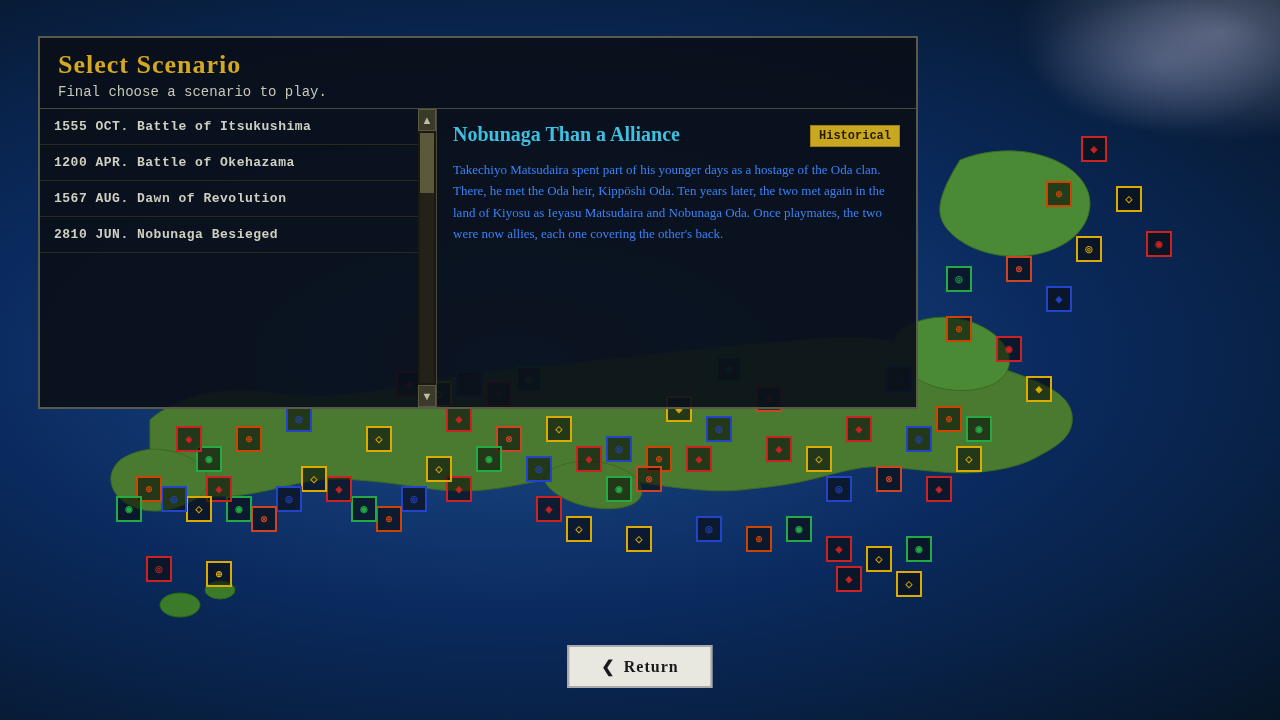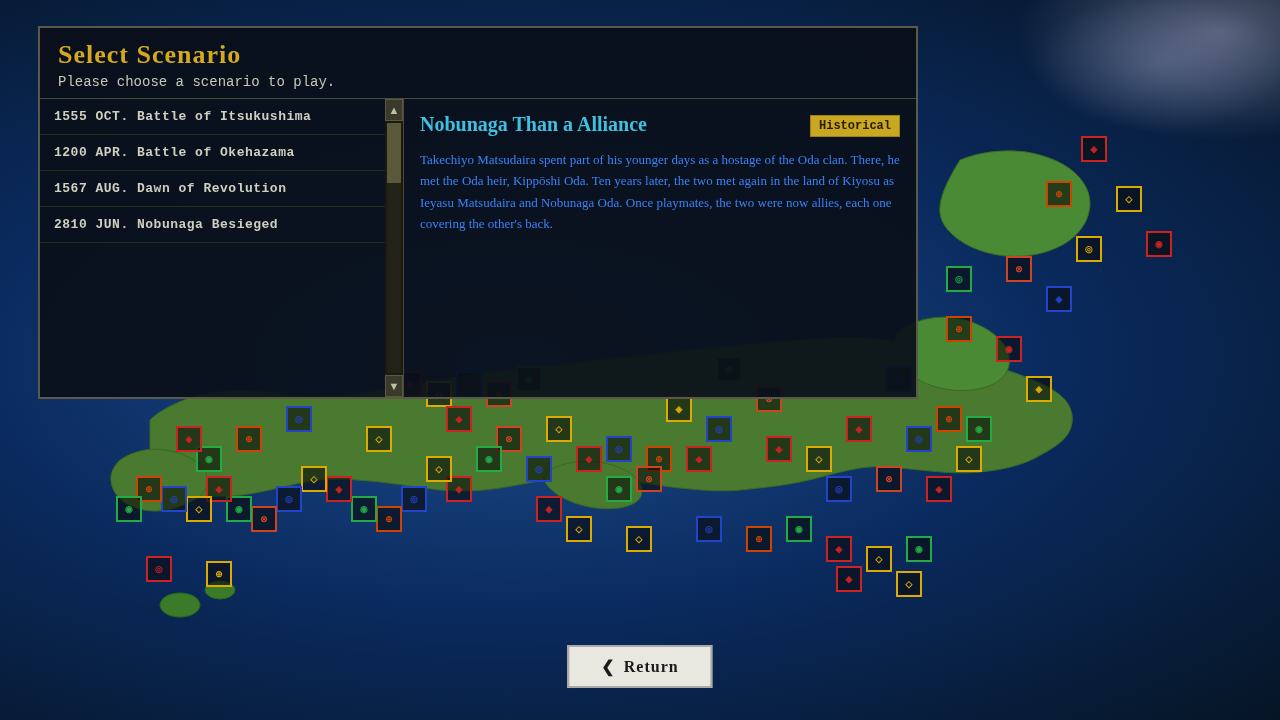--- a/index.html
+++ b/index.html
@@ -33,21 +33,21 @@
     
     .japan-map {
       position: absolute;
       width: 100%;
       height: 100%;
     }
 
     
     #scenario-panel {
       position: absolute;
-      top: 26px;
+      top: 36px;
       left: 38px;
       width: 880px;
       background: rgba(10, 15, 25, 0.92);
       border: 2px solid #5a5a4a;
       padding: 0;
     }
 
     #panel-header {
       padding: 12px 18px 8px 18px;
       border-bottom: 1px solid #4a4a3a;
@@ -68,21 +68,21 @@
       font-family: 'Courier New', monospace;
     }
 
     #panel-body {
       display: flex;
       height: 298px;
     }
 
     
     #scenario-list {
-      width: 364px;
+      width: 397px;
       border-right: 1px solid #4a4a3a;
       position: relative;
     }
 
     .scenario-item {
       padding: 10px 14px;
       font-size: 13px;
       color: #d0d0c0;
       cursor: pointer;
       border-bottom: 1px solid #2a2a1a;
@@ -316,21 +316,21 @@
       <div class="clan" style="left: 286px; top: 406px; color: rgb(34, 68, 204); border-color: rgb(34, 68, 204); background: rgba(10, 10, 10, 0.6);">◎</div>
       <div class="clan" style="left: 236px; top: 426px; color: rgb(204, 68, 0); border-color: rgb(204, 68, 0); background: rgba(10, 10, 10, 0.6);">⊕</div>
       <div class="clan" style="left: 196px; top: 446px; color: rgb(34, 170, 68); border-color: rgb(34, 170, 68); background: rgba(10, 10, 10, 0.6);">◉</div>
       <div class="clan" style="left: 176px; top: 426px; color: rgb(204, 34, 34); border-color: rgb(204, 34, 34); background: rgba(10, 10, 10, 0.6);">◈</div>
     </div>
 </div>
 
 <div id="scenario-panel">
   <div id="panel-header">
     <div id="panel-title">Select Scenario</div>
-    <div id="panel-subtitle">Please choose a scenario to play.</div>
+    <div id="panel-subtitle">Final choose a scenario to play.</div>
   </div>
   <div id="panel-body">
 
     <div id="scenario-list">
       <div id="scenario-items">
           <div class="scenario-item">1555 OCT. Battle of Itsukushima</div>
           <div class="scenario-item">1200 APR. Battle of Okehazama</div>
           <div class="scenario-item">1567 AUG. Dawn of Revolution</div>
           <div class="scenario-item">2810 JUN. Nobunaga Besieged</div>
         </div>

